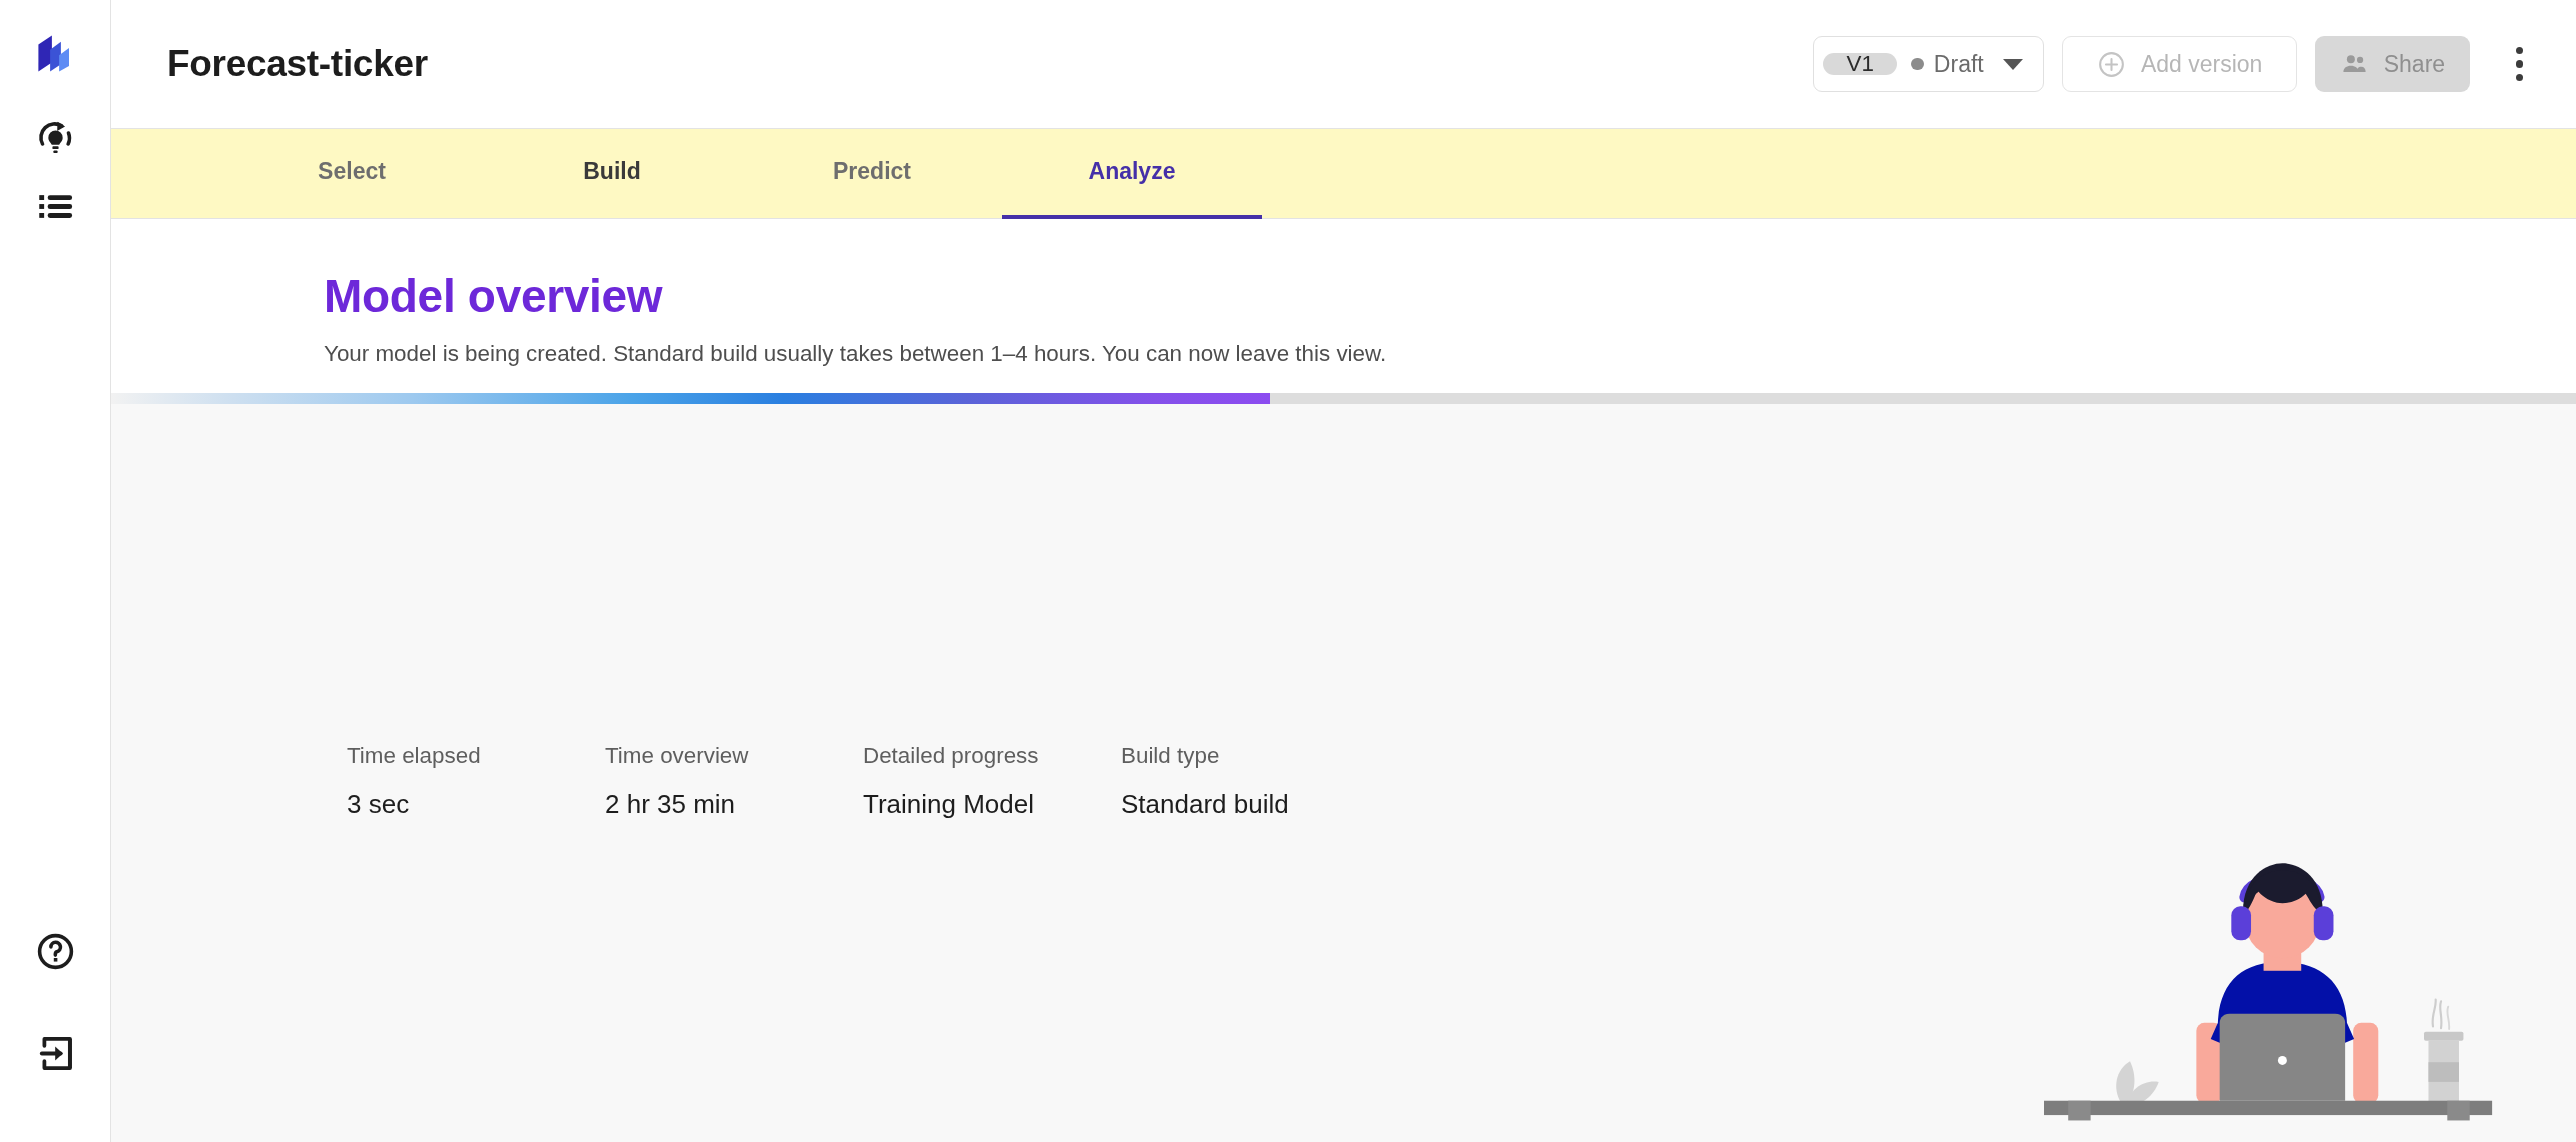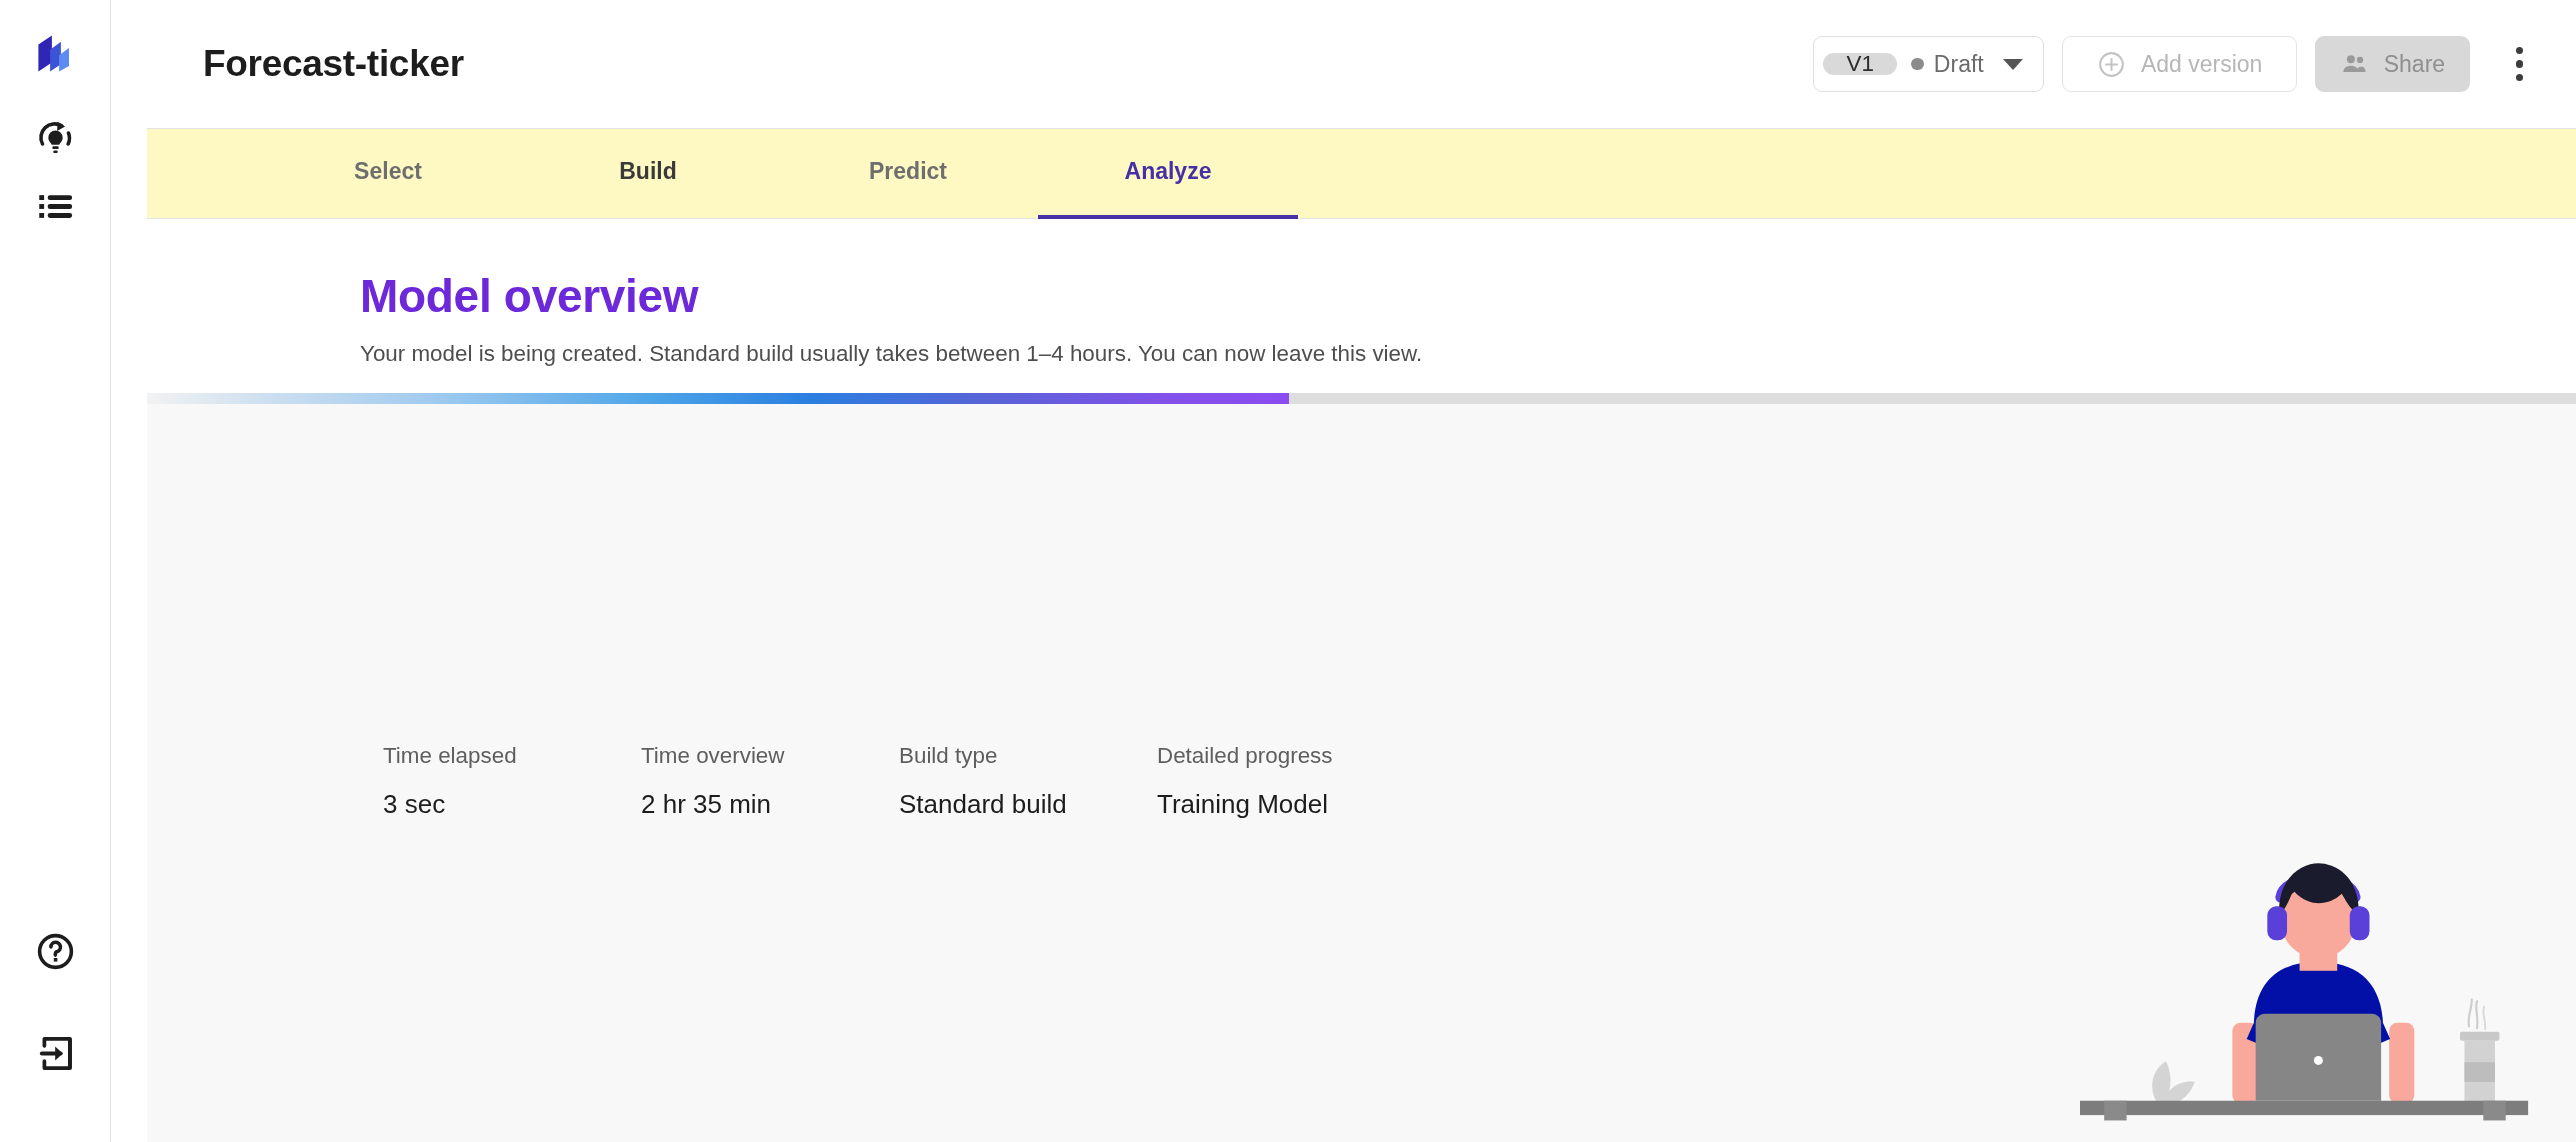--- a/index.html
+++ b/index.html
@@ -5,21 +5,21 @@
   * { box-sizing: border-box; margin: 0; padding: 0; }
   html, body {
     width: 2576px;
     height: 1143px;
     overflow: hidden;
     background: #ffffff;
     font-family: "Liberation Sans", sans-serif;
     -webkit-font-smoothing: antialiased;
   }
 
-  .app { position: relative; width: 2576px; height: 808px; display: flex; gap: 36px; }
+  .app { position: relative; width: 2576px; height: 808px; display: flex; }
 
   
   .sidebar {
     width: 111px;
     height: 1143px;
     background: #ffffff;
     border-right: 0.9px solid #e3e3e3;
     flex: 0 0 111px;
     position: relative;
     display: flex;
@@ -327,26 +327,26 @@
       <div class="stats">
         <div class="stat">
           <div class="stat-label">Time elapsed</div>
           <div class="stat-value">3 sec</div>
         </div>
         <div class="stat">
           <div class="stat-label">Time overview</div>
           <div class="stat-value">2 hr 35 min</div>
         </div>
         <div class="stat">
+          <div class="stat-label">Detailed progress</div>
+          <div class="stat-value">Training Model</div>
+        </div>
+        <div class="stat">
           <div class="stat-label">Build type</div>
           <div class="stat-value">Standard build</div>
-        </div>
-        <div class="stat">
-          <div class="stat-label">Detailed progress</div>
-          <div class="stat-value">Training Model</div>
         </div>
       </div>
 
       <div class="illus">
         <svg width="475" height="287" viewBox="0 0 530 320">
 
           <g>
             <path d="M86 285 C76 270 80 248 96 239 C104 256 102 275 92 286 Z" fill="#d4d4d4"></path>
             <path d="M92 286 C96 270 112 259 128 262 C122 279 106 290 92 287 Z" fill="#d4d4d4"></path>
           </g>

